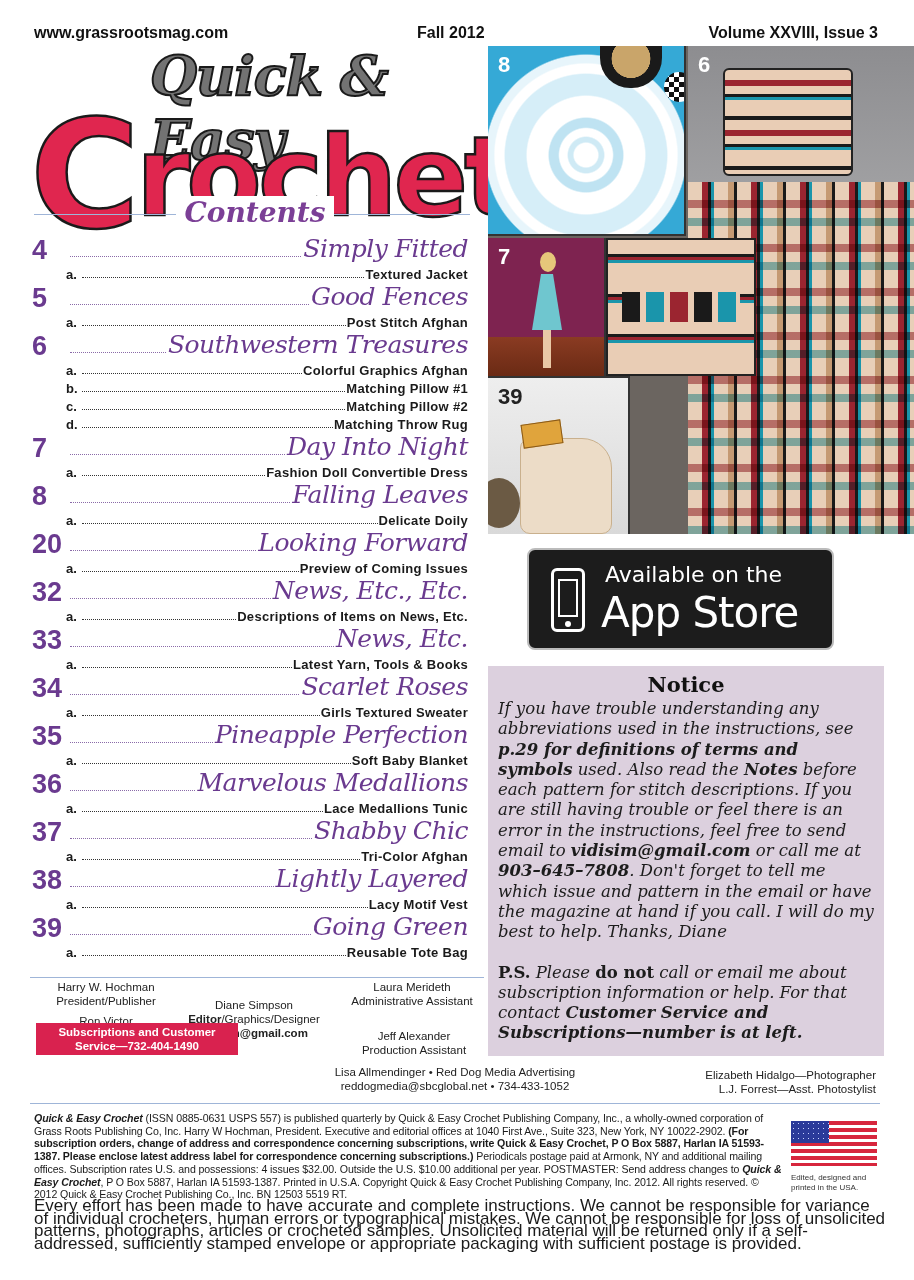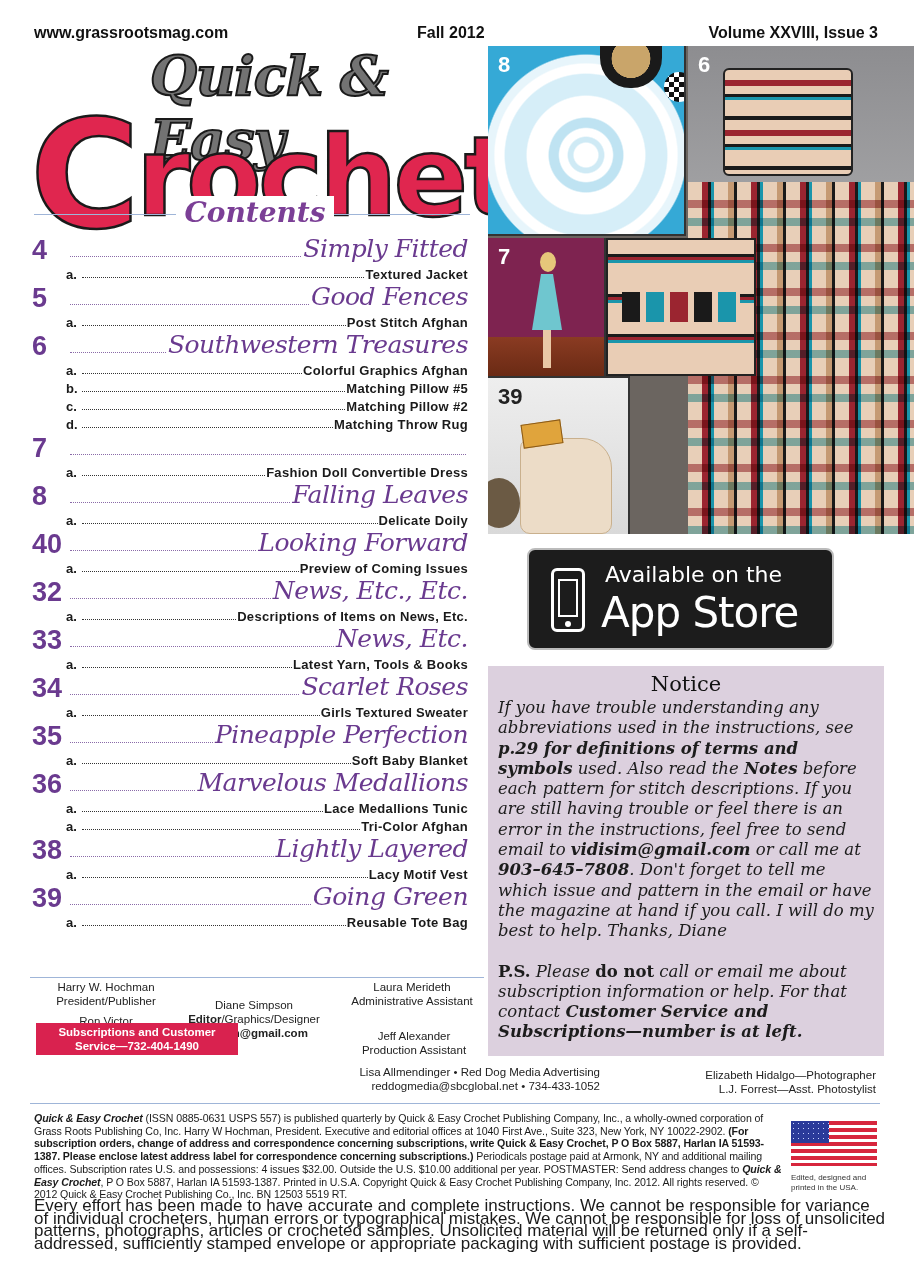--- a/index.html
+++ b/index.html
@@ -60,21 +60,21 @@
   
   .appstore { position: absolute; left: 527px; top: 548px; width: 307px; height: 102px; background: #1c1c1c; border-radius: 8px; border: 2px solid #bbb; color: #fff; }
   .appstore .phone { position: absolute; left: 22px; top: 18px; width: 34px; height: 64px; border: 3px solid #fff; border-radius: 6px; }
   .appstore .phone::before { content: ""; position: absolute; left: 4px; right: 4px; top: 8px; bottom: 12px; border: 2px solid #fff; }
   .appstore .phone::after { content: ""; position: absolute; left: 11px; bottom: 2px; width: 6px; height: 6px; border-radius: 50%; background: #fff; }
   .appstore .l1 { position: absolute; left: 76px; top: 12px; font-family: "DejaVu Sans", sans-serif; font-size: 22px; }
   .appstore .l2 { position: absolute; left: 72px; top: 38px; font-family: "DejaVu Sans", sans-serif; font-size: 42px; letter-spacing: -1px; }
 
   
   .notice { position: absolute; left: 488px; top: 666px; width: 396px; height: 390px; background: #dcd0de; padding: 6px 10px 0 10px; font-family: "DejaVu Serif", serif; }
-  .notice h2 { text-align: center; font-size: 21px; font-weight: normal; margin-bottom: 2px; color: #111; }
+  .notice h2 { text-align: center; font-size: 21px; font-weight: bold; margin-bottom: 2px; color: #111; }
   .notice p { font-size: 16.5px; line-height: 20.3px; font-style: italic; color: #1c1c1c; }
   .notice p b { font-style: italic; }
   .notice .ps { margin-top: 20px; }
   .notice .ps .plain { font-style: normal; font-weight: bold; }
 
   
   .staff-rule { position: absolute; left: 30px; top: 977px; width: 454px; height: 1px; background: #9fb5d8; }
   .staff { position: absolute; font-size: 11.5px; line-height: 14px; text-align: center; color: #222; }
   .staff .hl { font-weight: bold; }
   .sub-box { position: absolute; left: 36px; top: 1023px; width: 202px; height: 32px; background: #d9224f; color: #fff; font-weight: bold; font-size: 11.5px; line-height: 14px; text-align: center; padding-top: 2px; }
@@ -138,37 +138,38 @@
         <span class="toc-title">Southwestern Treasures</span>
       </div>
       <div class="toc-sub">
         <span class="letter">a.</span>
         <span class="dots"></span>
         <span class="label">Colorful Graphics Afghan</span>
       </div>
       <div class="toc-sub">
         <span class="letter">b.</span>
         <span class="dots"></span>
-        <span class="label">Matching Pillow #5</span>
+        <span class="label">Matching Pillow #1</span>
       </div>
       <div class="toc-sub">
         <span class="letter">c.</span>
         <span class="dots"></span>
         <span class="label">Matching Pillow #2</span>
       </div>
       <div class="toc-sub">
         <span class="letter">d.</span>
         <span class="dots"></span>
         <span class="label">Matching Throw Rug</span>
       </div>
     </div>
     <div class="toc-entry">
       <div class="toc-head">
         <span class="toc-num">7</span>
         <span class="toc-dots"></span>
+        <span class="toc-title">Day Into Night</span>
       </div>
       <div class="toc-sub">
         <span class="letter">a.</span>
         <span class="dots"></span>
         <span class="label">Fashion Doll Convertible Dress</span>
       </div>
     </div>
     <div class="toc-entry">
       <div class="toc-head">
         <span class="toc-num">8</span>
@@ -176,21 +177,21 @@
         <span class="toc-title">Falling Leaves</span>
       </div>
       <div class="toc-sub">
         <span class="letter">a.</span>
         <span class="dots"></span>
         <span class="label">Delicate Doily</span>
       </div>
     </div>
     <div class="toc-entry">
       <div class="toc-head">
-        <span class="toc-num">40</span>
+        <span class="toc-num">20</span>
         <span class="toc-dots"></span>
         <span class="toc-title">Looking Forward</span>
       </div>
       <div class="toc-sub">
         <span class="letter">a.</span>
         <span class="dots"></span>
         <span class="label">Preview of Coming Issues</span>
       </div>
     </div>
     <div class="toc-entry">
@@ -247,20 +248,25 @@
         <span class="toc-dots"></span>
         <span class="toc-title">Marvelous Medallions</span>
       </div>
       <div class="toc-sub">
         <span class="letter">a.</span>
         <span class="dots"></span>
         <span class="label">Lace Medallions Tunic</span>
       </div>
     </div>
     <div class="toc-entry">
+      <div class="toc-head">
+        <span class="toc-num">37</span>
+        <span class="toc-dots"></span>
+        <span class="toc-title">Shabby Chic</span>
+      </div>
       <div class="toc-sub">
         <span class="letter">a.</span>
         <span class="dots"></span>
         <span class="label">Tri-Color Afghan</span>
       </div>
     </div>
     <div class="toc-entry">
       <div class="toc-head">
         <span class="toc-num">38</span>
         <span class="toc-dots"></span>
@@ -349,21 +355,21 @@
 </div>
 <div class="staff" style="left:346px; top:1029px; width:136px;">
   <div>Jeff Alexander</div>
     <div>Production Assistant</div>
 </div>
 
 <div class="sub-box">
   <div>Subscriptions and Customer</div>
     <div>Service—732-404-1490</div>
 </div>
-<div class="staff" style="left:310px; top:1065px; width:290px;text-align:right;">
+<div class="staff" style="left:310px; top:1065px; width:290px;">
   <div>Lisa Allmendinger • Red Dog Media Advertising</div>
     <div>reddogmedia@sbcglobal.net • 734-433-1052</div>
 </div>
 <div class="staff" style="left:640px; top:1068px; width:236px; text-align:right;">
   <div>Elizabeth Hidalgo—Photographer</div>
     <div>L.J. Forrest—Asst. Photostylist</div>
 </div>
 
 <div class="footer-rule"></div>
 

